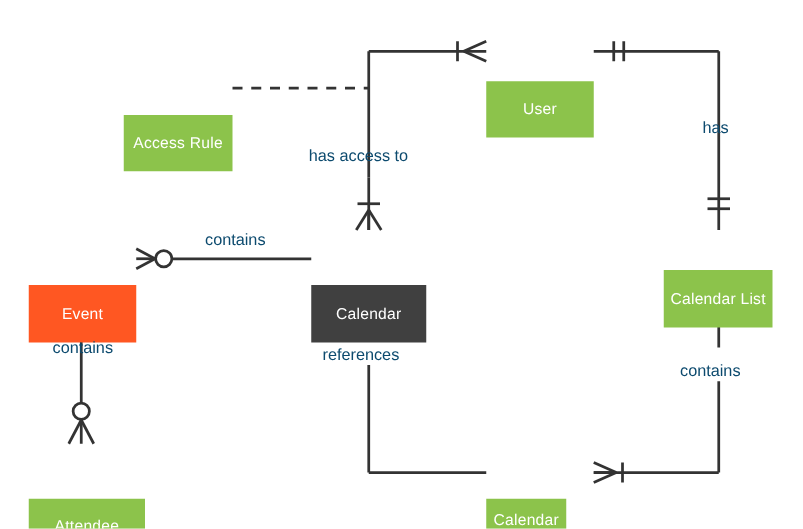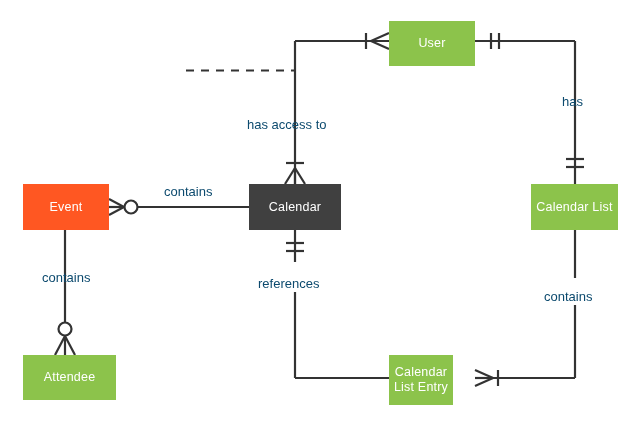--- a/index.html
+++ b/index.html
@@ -15,20 +15,21 @@
     display:flex;
     align-items:center;
     justify-content:center;
     text-align:center;
     color:#ffffff;
     font-size:12.5px;
     line-height:15px;
     letter-spacing:.2px;
     box-sizing:border-box;
     z-index:3;
+    margin-top:44px;
   }
   .rel-label{
     position:absolute;
     color:#0c4a6e;
     font-size:13px;
     line-height:15px;
     white-space:nowrap;
     z-index:4;
     background:transparent;
   }
@@ -88,34 +89,37 @@
       <line x1="575" y1="305" x2="575" y2="378"></line>
       <line x1="475" y1="378" x2="575" y2="378"></line>
 
       <line x1="498" y1="370" x2="498" y2="386"></line>
       <line x1="475" y1="370" x2="493" y2="378"></line>
       <line x1="475" y1="386" x2="493" y2="378"></line>
       <line x1="475" y1="378" x2="493" y2="378"></line>
     </g>
   </svg>
 
+  <div class="entity" style="left:99px;top:48px;width:87px;height:45px;background:#8cc34b;">
+    <span>Access Rule</span>
+  </div>
 
   <div class="entity" style="left:389px;top:21px;width:86px;height:45px;background:#8cc34b;">
     <span>User</span>
   </div>
 
   <div class="entity" style="left:23px;top:184px;width:86px;height:46px;background:#ff5722;">
     <span>Event</span>
   </div>
 
   <div class="entity" style="left:249px;top:184px;width:92px;height:46px;background:#404040;">
     <span>Calendar</span>
   </div>
 
-  <div class="entity" style="left:531px;top:184px;width:87px;height:46px;background:#8cc34b;">
+  <div class="entity" style="left:531px;top:172px;width:87px;height:46px;background:#8cc34b;">
     <span>Calendar List</span>
   </div>
 
   <div class="entity" style="left:23px;top:355px;width:93px;height:45px;background:#8cc34b;">
     <span>Attendee</span>
   </div>
 
   <div class="entity" style="left:389px;top:355px;width:64px;height:50px;background:#8cc34b;justify-content:center;">
     <span>Calendar List Entry</span>
   </div>

